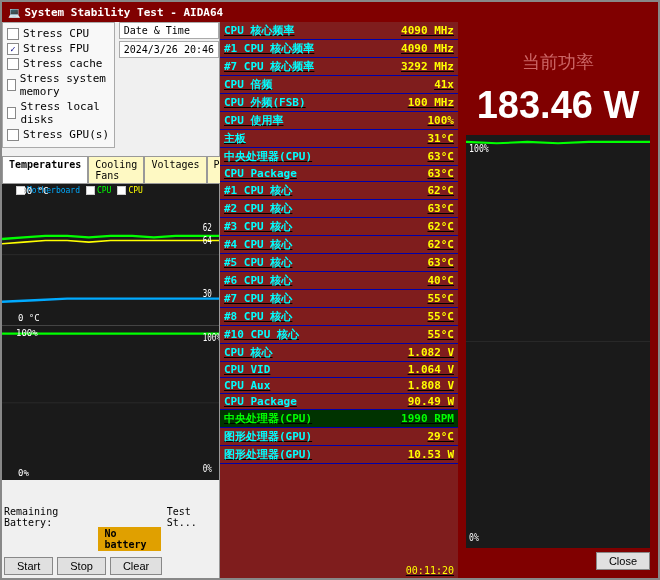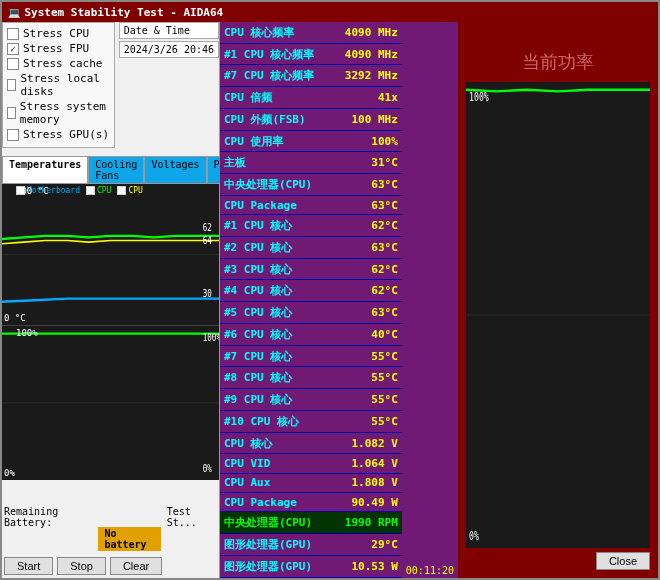--- a/index.html
+++ b/index.html
@@ -100,21 +100,21 @@
       gap: 0;
       border-bottom: 1px solid #999;
       margin-top: 2px;
     }
 
     .tab {
       padding: 2px 6px;
       font-size: 10px;
       border: 1px solid #999;
       border-bottom: none;
-      background: #0ea5e9;
+      background: #fef9c3;
       cursor: pointer;
     }
 
     .tab.active {
       background: white;
       font-weight: bold;
     }
 
     .graph-container {
       height: 48%;
@@ -124,21 +124,21 @@
     }
 
     .graph-container2 {
       height: 52%;
       background: #1a1a1a;
       position: relative;
     }
 
     .graph-label-bottom {
       position: absolute;
-      left: 2px;
+      left: 16px;
       bottom: 2px;
       color: white;
       font-size: 9px;
     }
 
     .graph-label-top {
       position: absolute;
       left: 14px;
       top: 2px;
       color: white;
@@ -183,24 +183,25 @@
       font-size: 11px;
       border: 1px solid #888;
       background: #e0e0e0;
       cursor: pointer;
     }
 
     
     .middle-panel {
       width: 238px;
       min-width: 238px;
-      background: #701a75;
+      background: #7f1d1d;
       overflow-y: auto;
       display: flex;
-      flex-direction: row;
+      flex-direction: column;
+      text-decoration: underline;
     }
 
     .data-table {
       width: 100%;
       border-collapse: collapse;
     }
 
     .data-table tr {
       border-bottom: 1px solid #0000aa;
     }
@@ -320,25 +321,25 @@
           <div class="stress-row">
             <div class="checkbox checked"></div>
             <span>Stress FPU</span>
           </div>
           <div class="stress-row">
             <div class="checkbox"></div>
             <span>Stress cache</span>
           </div>
           <div class="stress-row">
             <div class="checkbox"></div>
-            <span>Stress local disks</span>
+            <span>Stress system memory</span>
           </div>
           <div class="stress-row">
             <div class="checkbox"></div>
-            <span>Stress system memory</span>
+            <span>Stress local disks</span>
           </div>
           <div class="stress-row">
             <div class="checkbox"></div>
             <span>Stress GPU(s)</span>
           </div>
         </div>
         <div style="display:flex; flex-direction:column; gap:2px; min-width:70px;">
           <div class="date-time-box">
             <span>Date &amp; Time</span>
           </div>
@@ -479,24 +480,20 @@
             </tr>
             <tr>
               <td>#7 CPU 核心</td>
               <td>55°C</td>
             </tr>
             <tr>
               <td>#8 CPU 核心</td>
               <td>55°C</td>
             </tr>
             <tr>
-              <td>#9 CPU 核心</td>
-              <td>55°C</td>
-            </tr>
-            <tr>
               <td>#10 CPU 核心</td>
               <td>55°C</td>
             </tr>
             <tr>
               <td>CPU 核心</td>
               <td>1.082 V</td>
             </tr>
             <tr>
               <td>CPU VID</td>
               <td>1.064 V</td>
@@ -524,20 +521,21 @@
           </tbody>
       </table>
 
       <div style="margin-top:auto; padding:2px 4px; color:#ffff00; font-size:10px; text-align:right;">
         <span>00:11:20</span>
       </div>
     </div>
 
     <div class="right-panel">
       <div class="power-label">当前功率</div>
+      <div class="power-value">183.46 W</div>
 
       <div class="right-graph-area">
         <svg width="100%" height="100%" viewBox="0 0 180 300" preserveAspectRatio="none">
           <rect width="180" height="300" fill="#1a1a1a"></rect>
           <line x1="0" y1="150" x2="180" y2="150" stroke="#333" stroke-width="0.5"></line>
 
           <polyline points="0,5 30,6 60,5 90,6 120,5 150,5 180,5" fill="none" stroke="#00ff00" stroke-width="1.5"></polyline>
           <text x="3" y="12" fill="white" font-size="8">100%</text>
           <text x="3" y="295" fill="white" font-size="8">0%</text>
         </svg>

